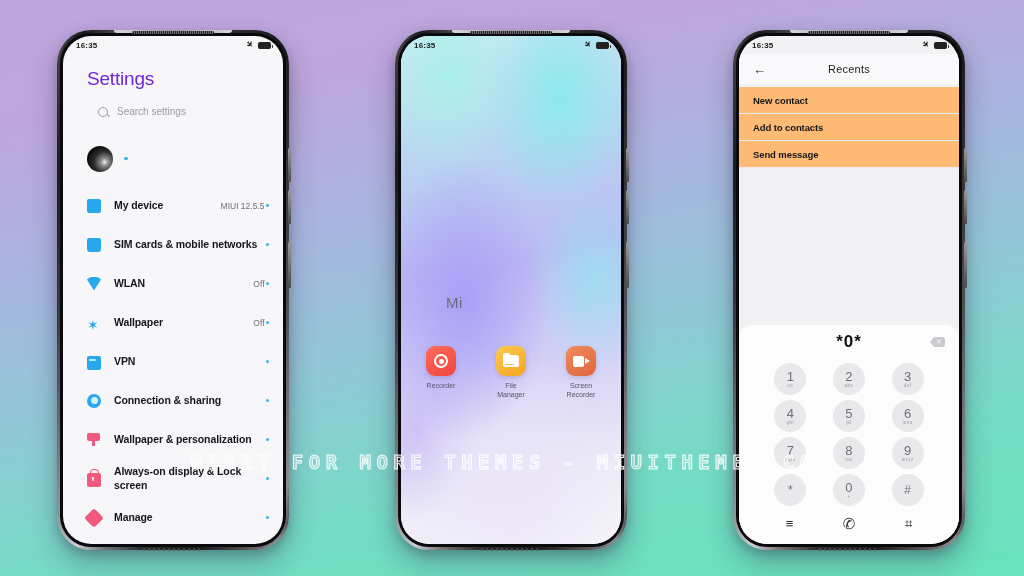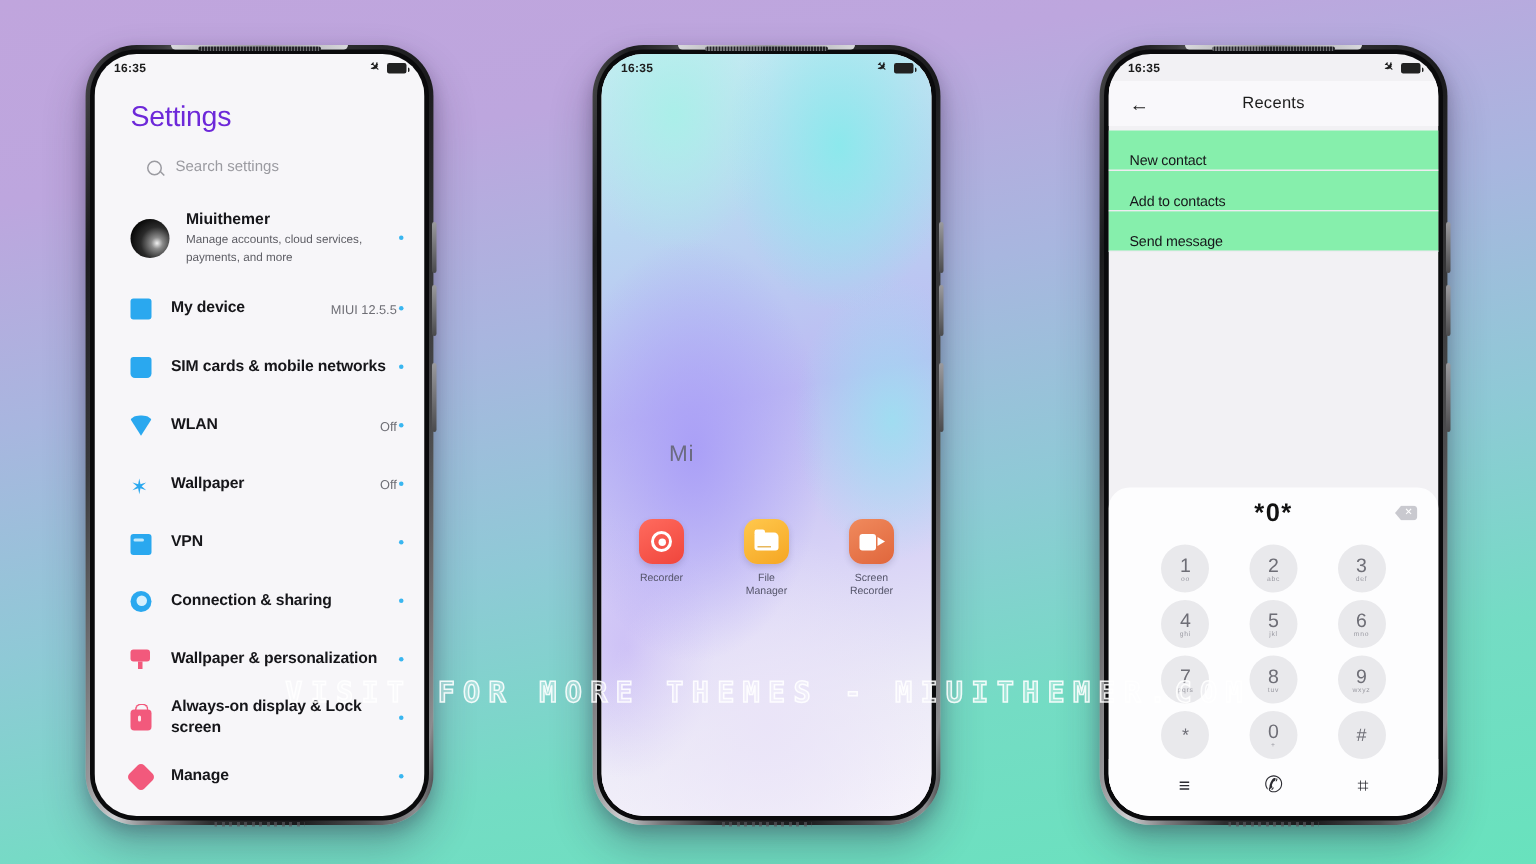--- a/index.html
+++ b/index.html
@@ -141,22 +141,22 @@
   .ic-scr-in{ width:17px; height:11px; position:relative; }
   .ic-scr-in::before{ content:""; position:absolute; left:0; top:0; width:11px; height:11px; background:#fff; border-radius:2px; }
   .ic-scr-in::after{ content:""; position:absolute; right:0; top:2px; border-style:solid; border-width:3.5px 0 3.5px 5px; border-color:transparent transparent transparent #fff; }
 
   
   .dial-screen{ height:100%; background:#f2f1f4; display:flex; flex-direction:column; }
   .dial-header{ height:30px; display:flex; align-items:center; padding:0 14px; background:#f9f8fb; position:relative; }
   .back-arrow{ font-size:13px; color:#1d1d1d; line-height:1; }
   .dial-title{ position:absolute; left:0; right:0; text-align:center; font-size:11px; color:#1d1d1d; font-weight:400; letter-spacing:.2px; }
   .opt-list{ margin-top:3px; }
-  .opt-item{ background:#86efac; height:27px; display:flex; align-items:flex-end; padding:0 14px;
-    font-size:9.5px; font-weight:400; color:#16161a; border-bottom:1px solid #edecf0; letter-spacing:-.1px; }
+  .opt-item{ background:#fdba74; height:27px; display:flex; align-items:center; padding:0 14px;
+    font-size:9.5px; font-weight:700; color:#16161a; border-bottom:1px solid #edecf0; letter-spacing:-.1px; }
   .dial-gap{ flex:1; }
   .pad-wrap{ background:#fdfdfe; border-radius:14px 14px 0 0; padding-bottom:4px; }
   .num-row{ height:34px; display:flex; align-items:center; justify-content:center; position:relative; }
   .num-disp{ font-size:17px; font-weight:700; color:#111; letter-spacing:1px; }
   .bksp{ position:absolute; right:14px; top:50%; transform:translateY(-50%);
     width:15px; height:10px; background:#c9c9cf; border-radius:2px 3px 3px 2px;
     display:flex; align-items:center; justify-content:center; clip-path:polygon(28% 0,100% 0,100% 100%,28% 100%,0 50%); }
   .bksp span{ color:#fff; font-size:6.5px; line-height:1; margin-left:3px; }
   .keys{ display:grid; grid-template-columns:repeat(3,1fr); row-gap:5px; padding:4px 22px 0; justify-items:center; }
   .key{ width:32px; height:32px; border-radius:50%; background:#e9e9ec;
@@ -204,24 +204,20 @@
 
       <div class="set-search">
         <span class="search-ico"></span>
         <span class="search-ph">Search settings</span>
       </div>
 
       <div class="set-list">
 
         <div class="set-row acct-row">
           <span class="acct-av"></span>
-          <span class="acct-txt">
-            <span class="acct-name" style="display:block">Miuithemer</span>
-            <span class="acct-sub" style="display:block">Manage accounts, cloud services, payments, and more</span>
-          </span>
           <span class="dot"></span>
         </div>
 
         <div class="set-row">
           <span class="ic ic-square"></span>
           <span class="lbl">My device</span>
           <span class="val">MIUI 12.5.5</span>
           <span class="dot"></span>
         </div>
 

